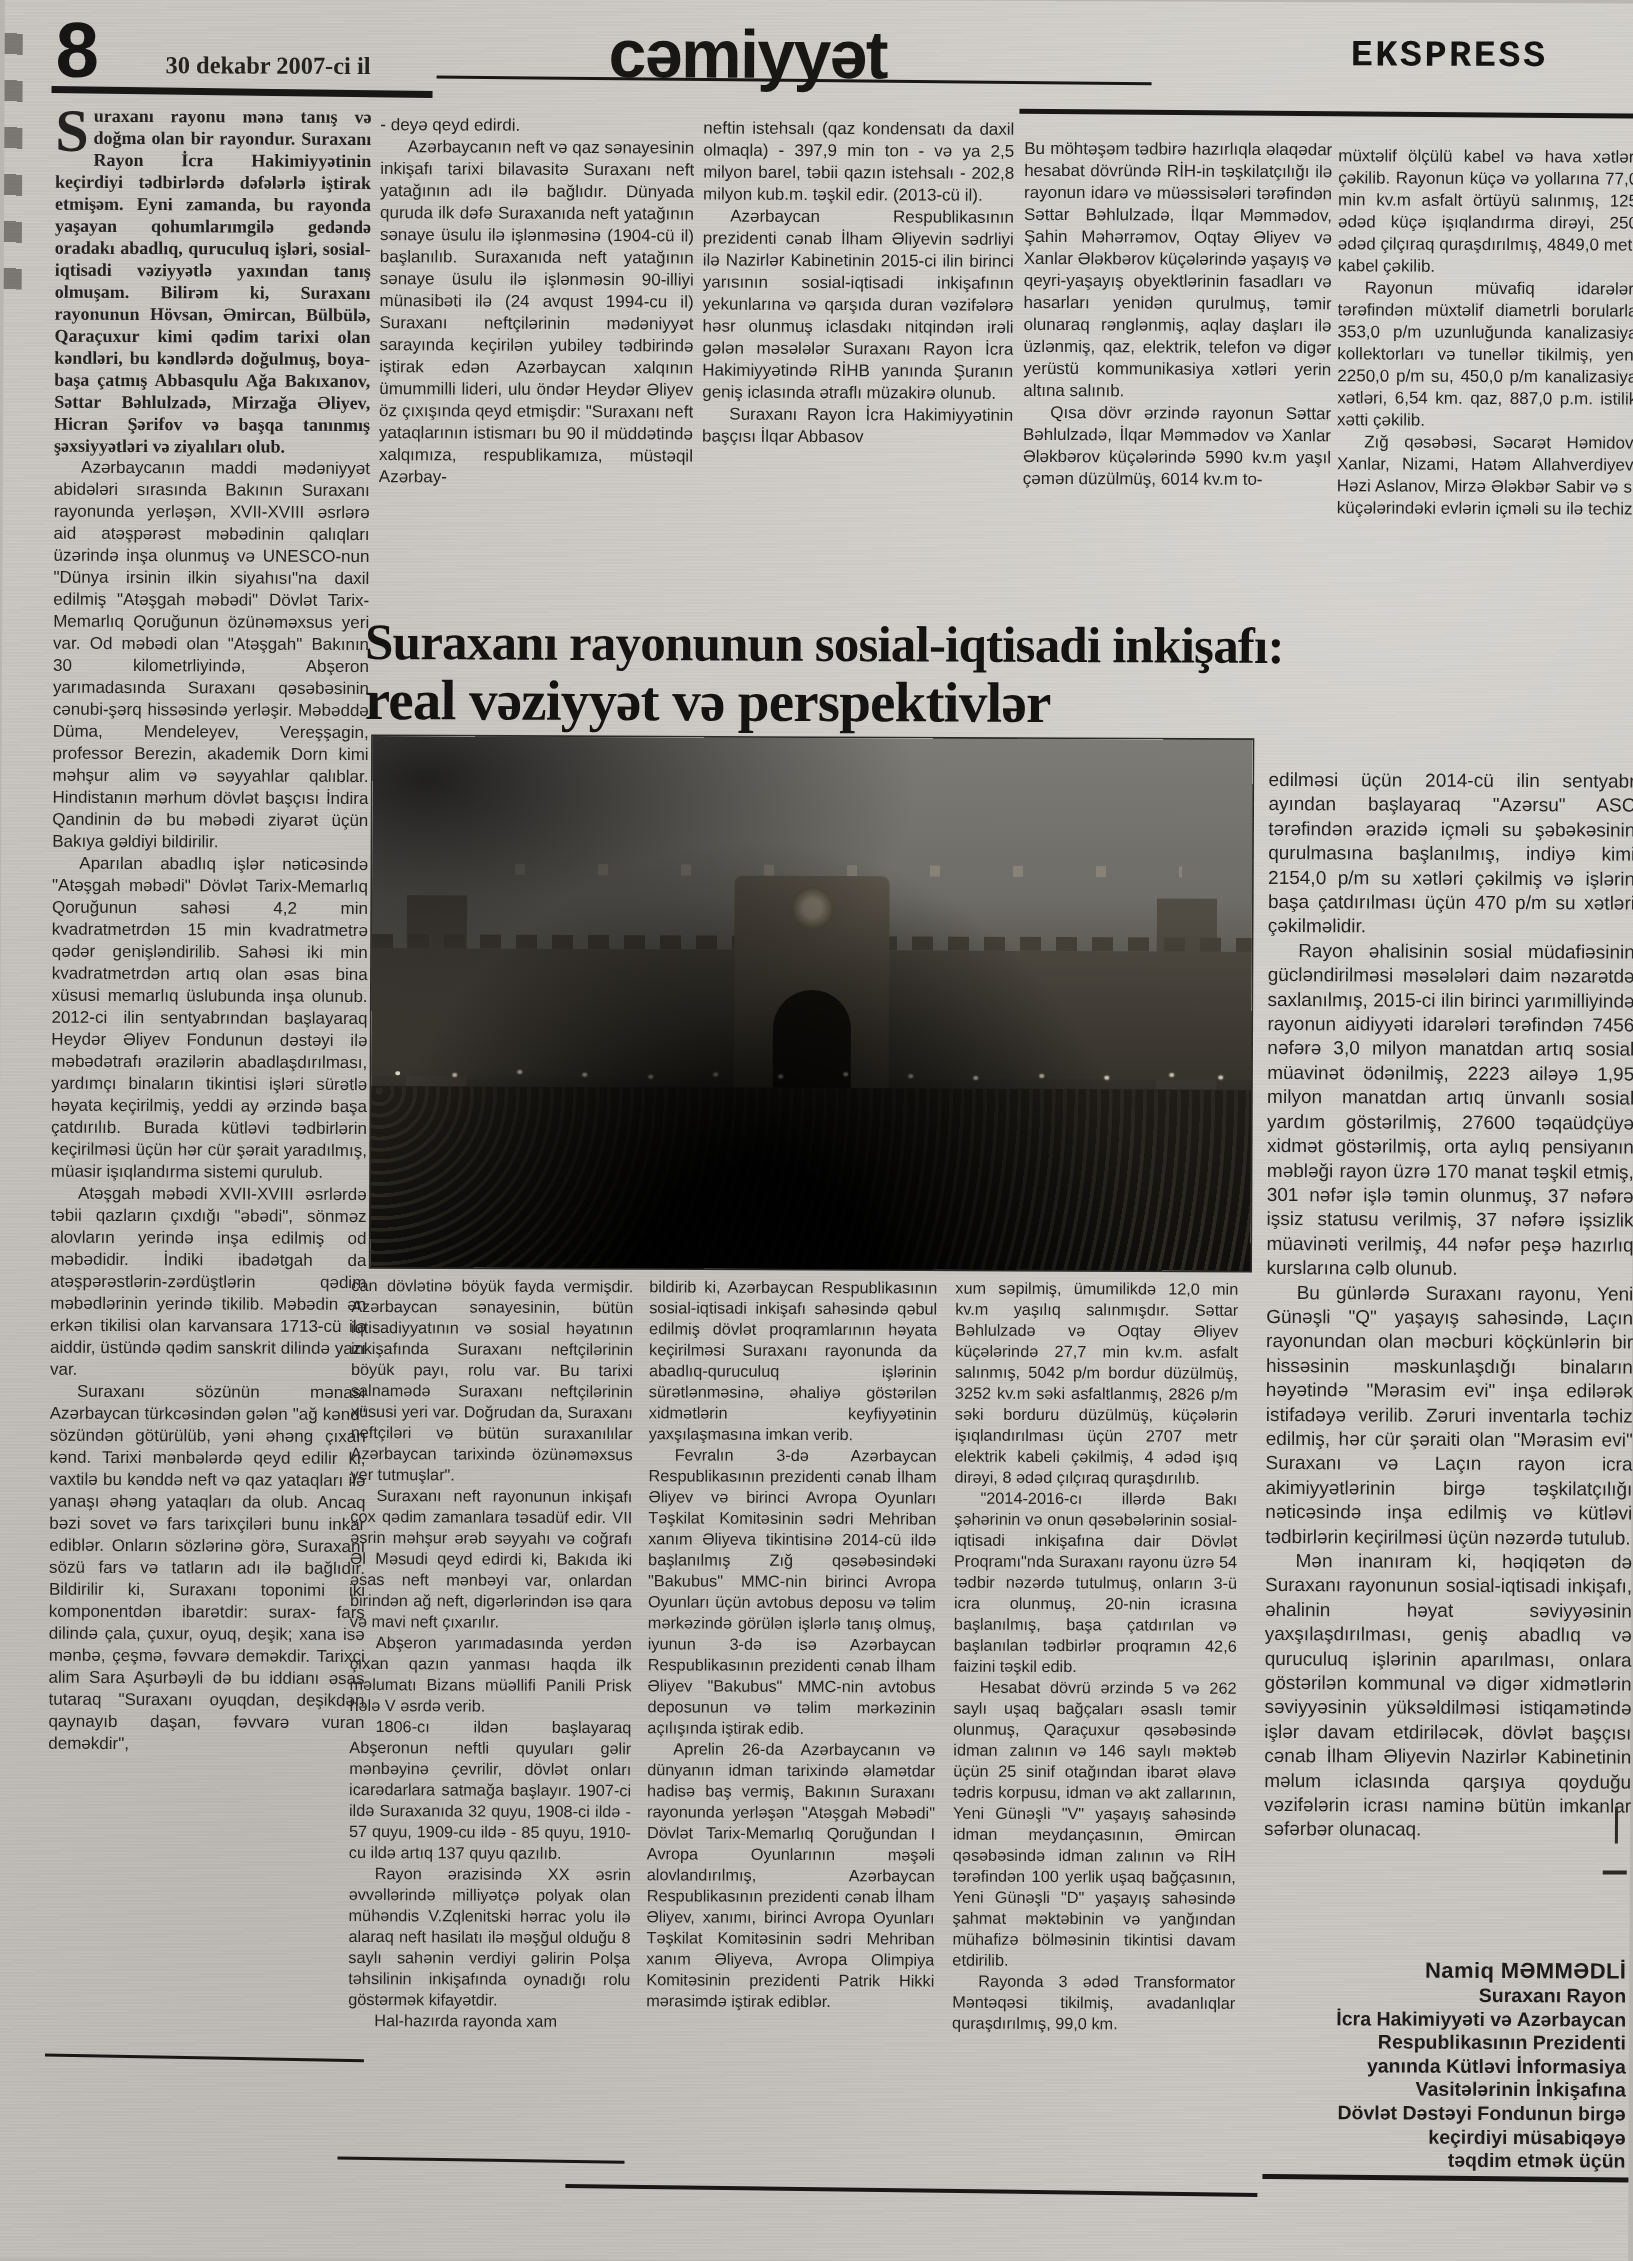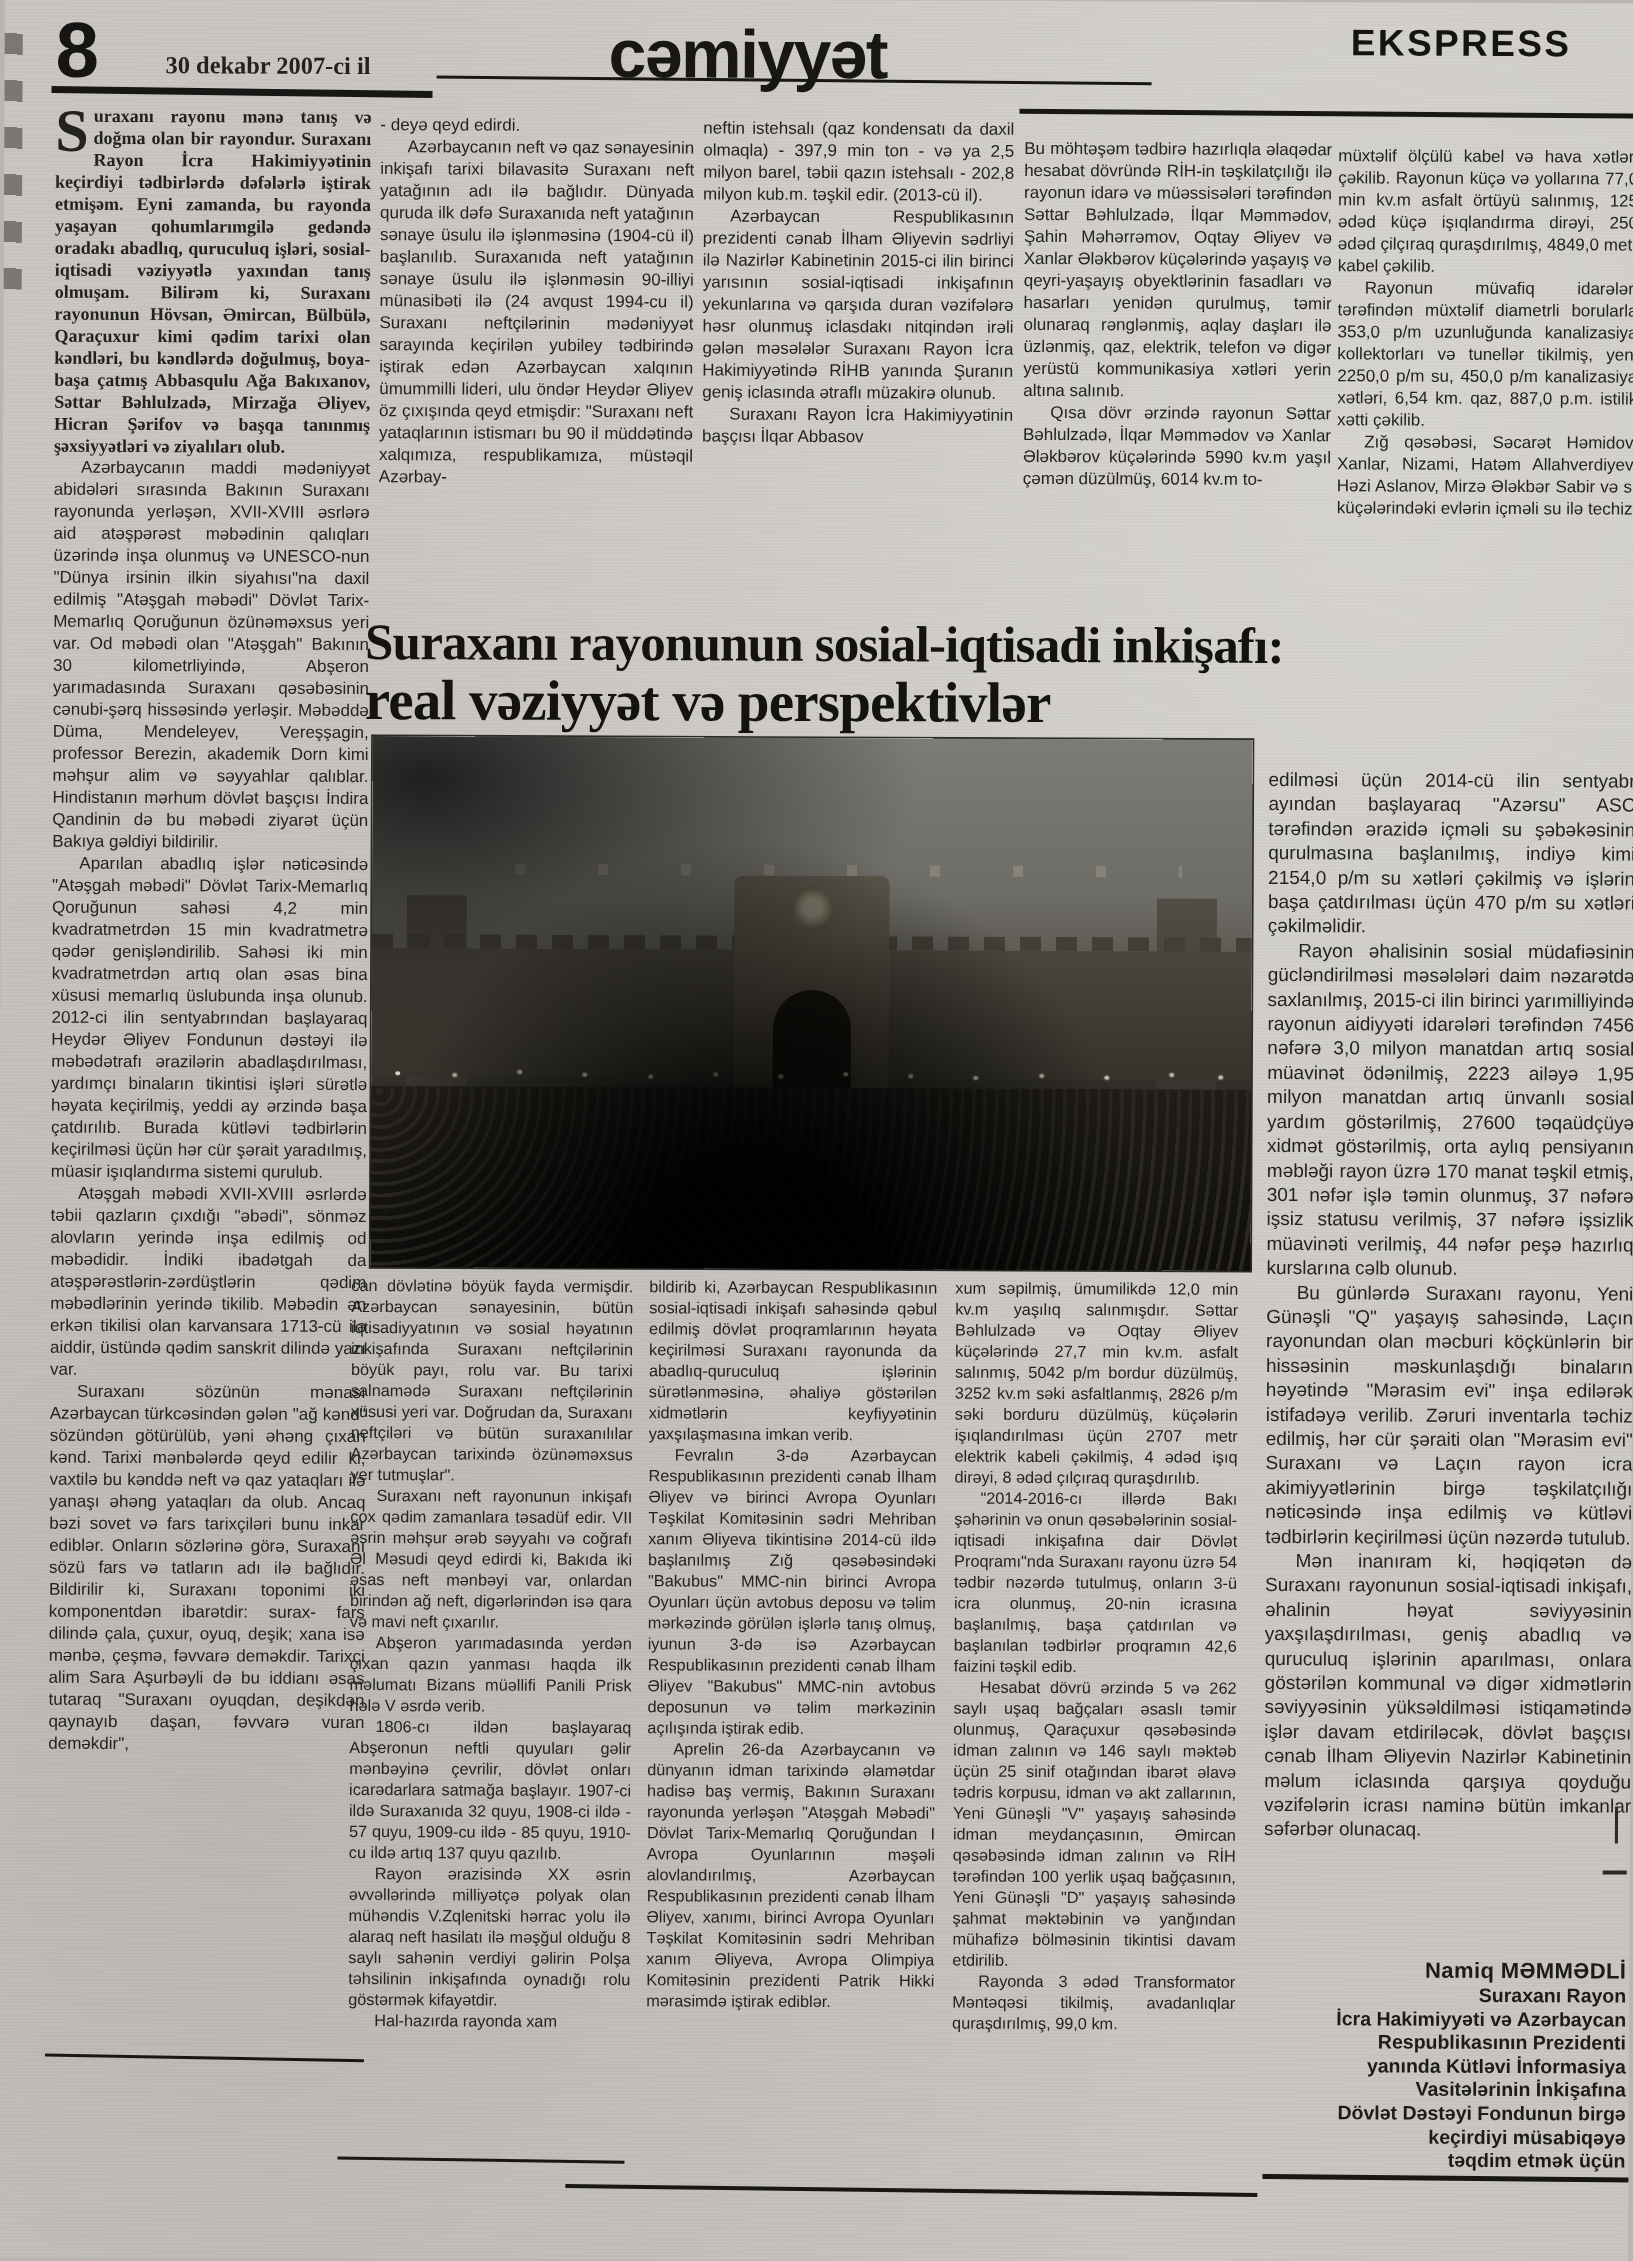--- a/index.html
+++ b/index.html
@@ -27,22 +27,22 @@
   .pagenum{position:absolute;left:51px;top:8.1px;font-size:78px;font-weight:900;
     letter-spacing:-4.9px;color:#161514;font-family:"Liberation Sans",sans-serif;}
   .pagedate{position:absolute;left:161px;top:54px;font-size:24.4px;font-weight:700;
     font-family:"Liberation Serif",serif;color:#23221f;}
   .rule{position:absolute;background:#181715;}
   .rule-a{left:47px;top:91px;width:381px;height:6.5px;transform:rotate(.5deg);}
   .rule-b{left:432px;top:79px;width:715px;height:3.3px;transform:rotate(.3deg);}
   .rule-c{left:1015px;top:109px;width:618px;height:4.9px;transform:rotate(.2deg);}
   .section-title{position:absolute;left:604px;top:14.7px;font-size:68px;font-weight:800;
     letter-spacing:-1.6px;color:#181714;}
-  .masthead{position:absolute;left:1346px;top:20px;font-size:37px;font-weight:700;
-    font-family:Liberation Sans, sans-serif;letter-spacing:2.4px;color:#151412;text-align:right;}
+  .masthead{position:absolute;left:1346px;top:32px;font-size:37px;font-weight:700;
+    font-family:Liberation Mono, monospace;letter-spacing:2.4px;color:#151412;text-align:right;}
   
   .col{position:absolute;text-align:justify;overflow:hidden;color:#232220;}
   .col p{margin:0;text-indent:1.6em;}
   .col p.noindent{text-indent:0;}
   .c-top{font-size:17px;line-height:22px;}
   .col1{left:51px;top:108px;width:316px;height:1874px;font-size:17px;line-height:22px;}
   .col1 p:first-child{font-family:"Liberation Serif",serif;font-weight:700;font-size:18px;}
   .dropcap{float:left;font-size:60px;line-height:47px;font-weight:700;
     font-family:"Liberation Serif",serif;padding:3.3px 4.9px 0 0;text-indent:0;}
   .col2{left:376px;top:116px;width:314px;height:509px;}

